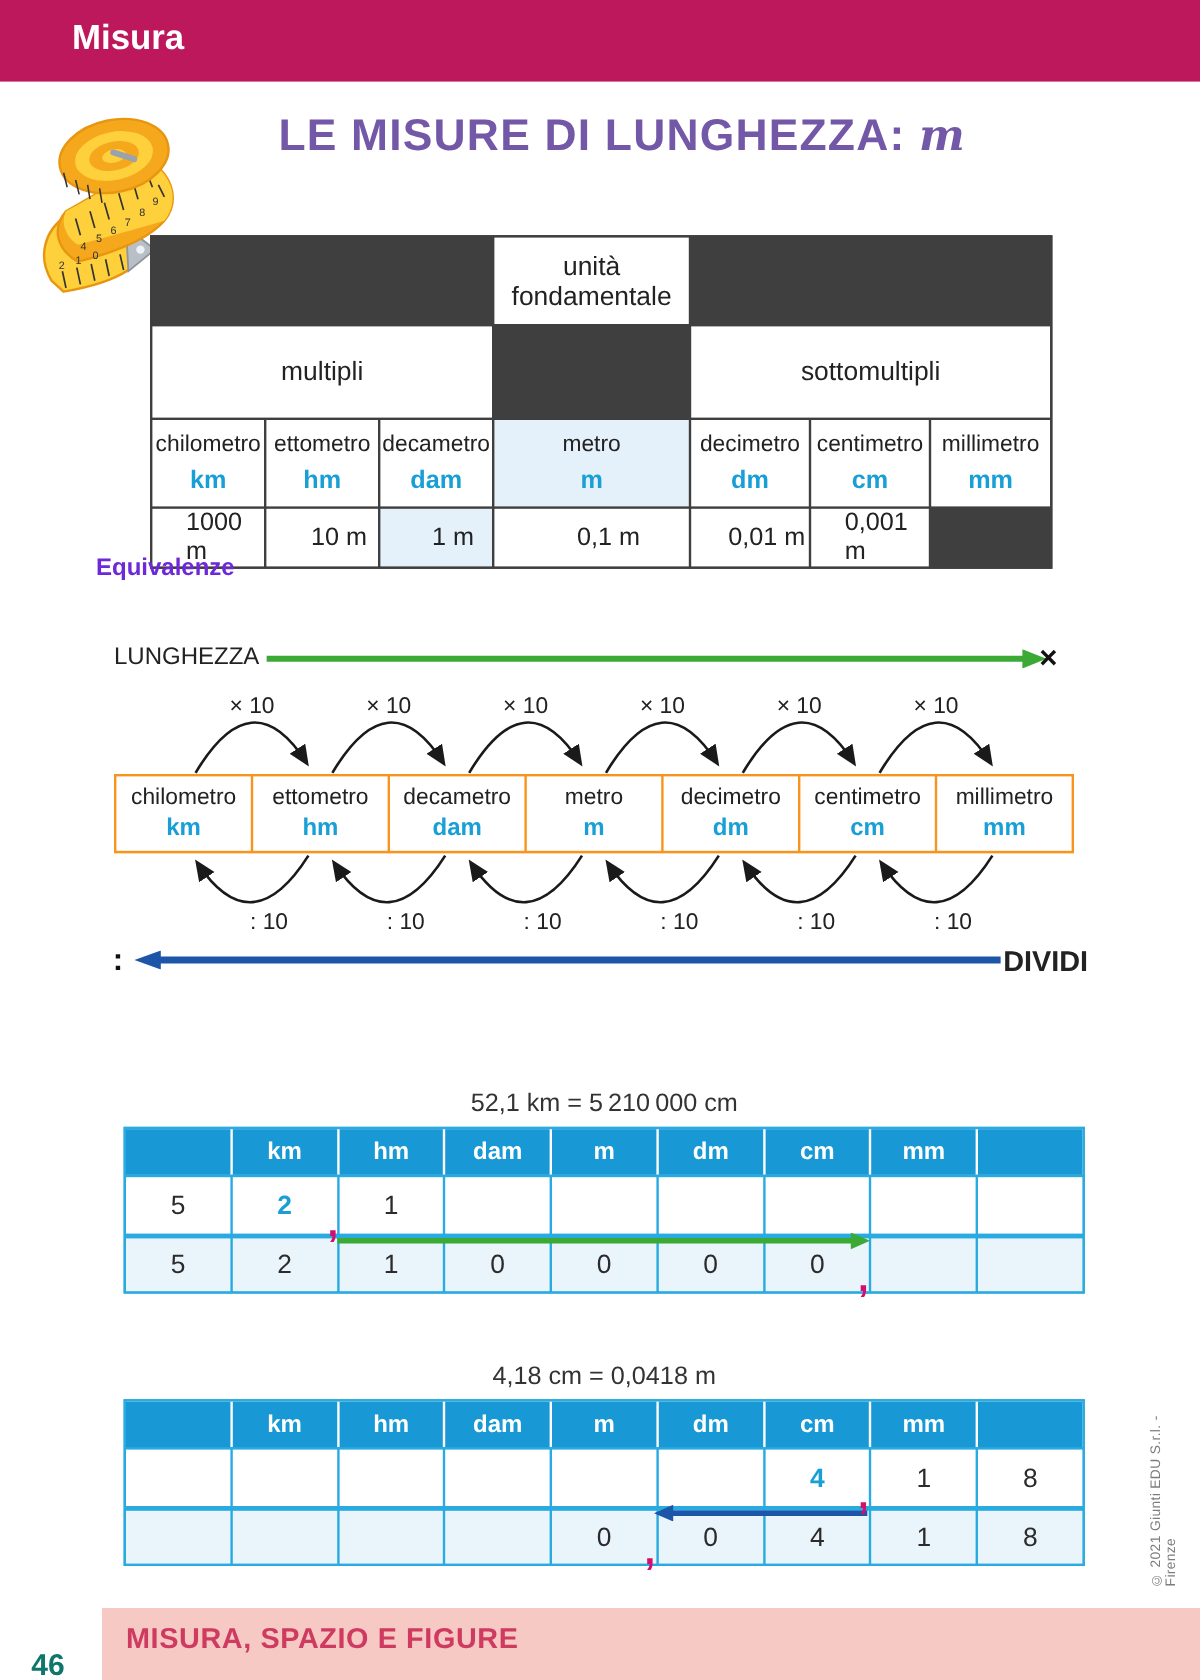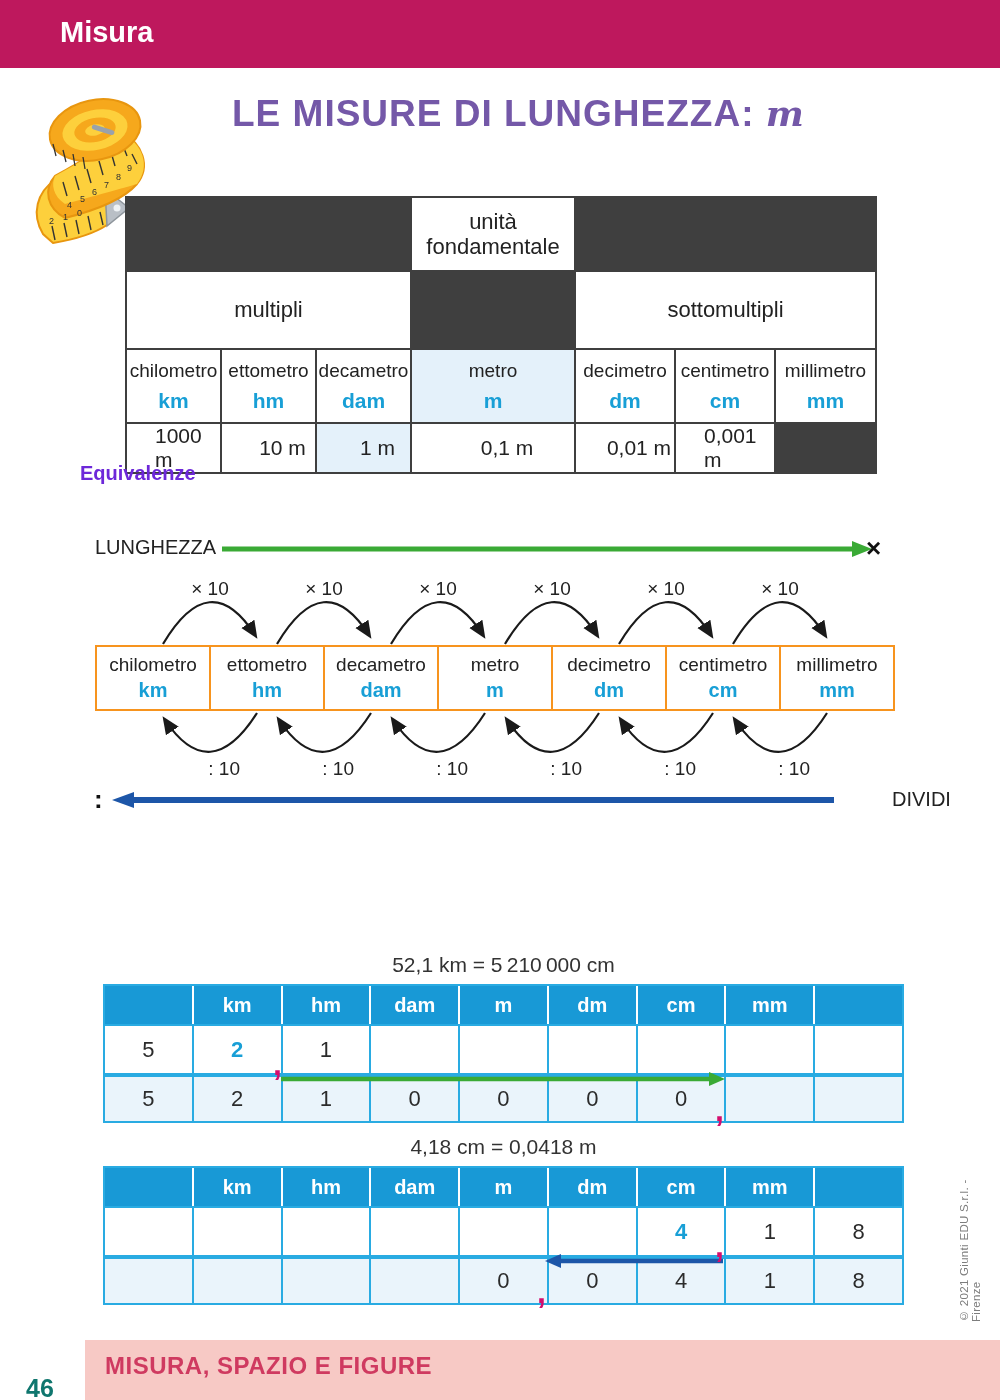--- a/index.html
+++ b/index.html
@@ -44,21 +44,21 @@
   .midrow .mcell{height:62px;background:#ffffff;display:flex;flex-direction:column;align-items:center;justify-content:center;}
   .midrow .uname{font-size:19px;color:#222;}
   .midrow .uabbr{font-size:20px;font-weight:bold;color:#189fd6;margin-top:3px;}
 
   .arczone2{position:absolute;left:95px;top:712px;width:800px;height:66px;}
   .arczone2 .lbl{position:absolute;top:46px;width:60px;text-align:right;font-size:19px;color:#222;}
   .arczone2 svg{position:absolute;left:0;top:0;}
 
   .div-colon{position:absolute;left:94px;top:784px;font-size:26px;font-weight:bold;color:#111;}
   .div-arrow{position:absolute;left:112px;top:792px;}
-  .div-label{position:absolute;left:892px;top:788px;font-size:20px;color:#222;font-weight:400;}
+  .div-label{position:absolute;left:836px;top:788px;font-size:24px;color:#222;font-weight:700;}
 
   
   .conv{position:absolute;width:801px;}
   .conv-title{width:801px;text-align:center;font-size:21px;color:#333;margin-bottom:7px;}
   .conv-box{position:relative;width:797px;border:2px solid #29abe2;background:#29abe2;}
   .chead{display:grid;grid-template-columns:repeat(9,1fr);gap:2px;background:#ffffff;}
   .chead .hc{background:#1899d6;height:38px;display:flex;align-items:center;justify-content:center;
              color:#ffffff;font-weight:bold;font-size:20px;}
   .crow{display:grid;grid-template-columns:repeat(9,1fr);gap:2px;background:#29abe2;border-top:2px solid #29abe2;}
   .crow.r2{border-top:4px solid #29abe2;}
@@ -268,21 +268,21 @@
     </svg>
   </div>
 
   <div class="div-colon">:</div>
   <svg class="div-arrow" width="722" height="16" viewBox="0 0 722 16">
     <polygon points="22,0 0,8 22,16" fill="#1d56a8"></polygon>
     <line x1="20" y1="8" x2="722" y2="8" stroke="#1d56a8" stroke-width="6"></line>
   </svg>
   <div class="div-label">DIVIDI</div>
 
-  <div class="conv" style="left:103px;top:908px;margin-top:45px;">
+  <div class="conv" style="left:103px;top:908px;">
     <div class="conv-title">52,1 km = 5 210 000 cm</div>
     <div class="conv-box">
       <div class="chead">
         <div class="hc"></div>
         <div class="hc">km</div>
         <div class="hc">hm</div>
         <div class="hc">dam</div>
         <div class="hc">m</div>
         <div class="hc">dm</div>
         <div class="hc">cm</div>

